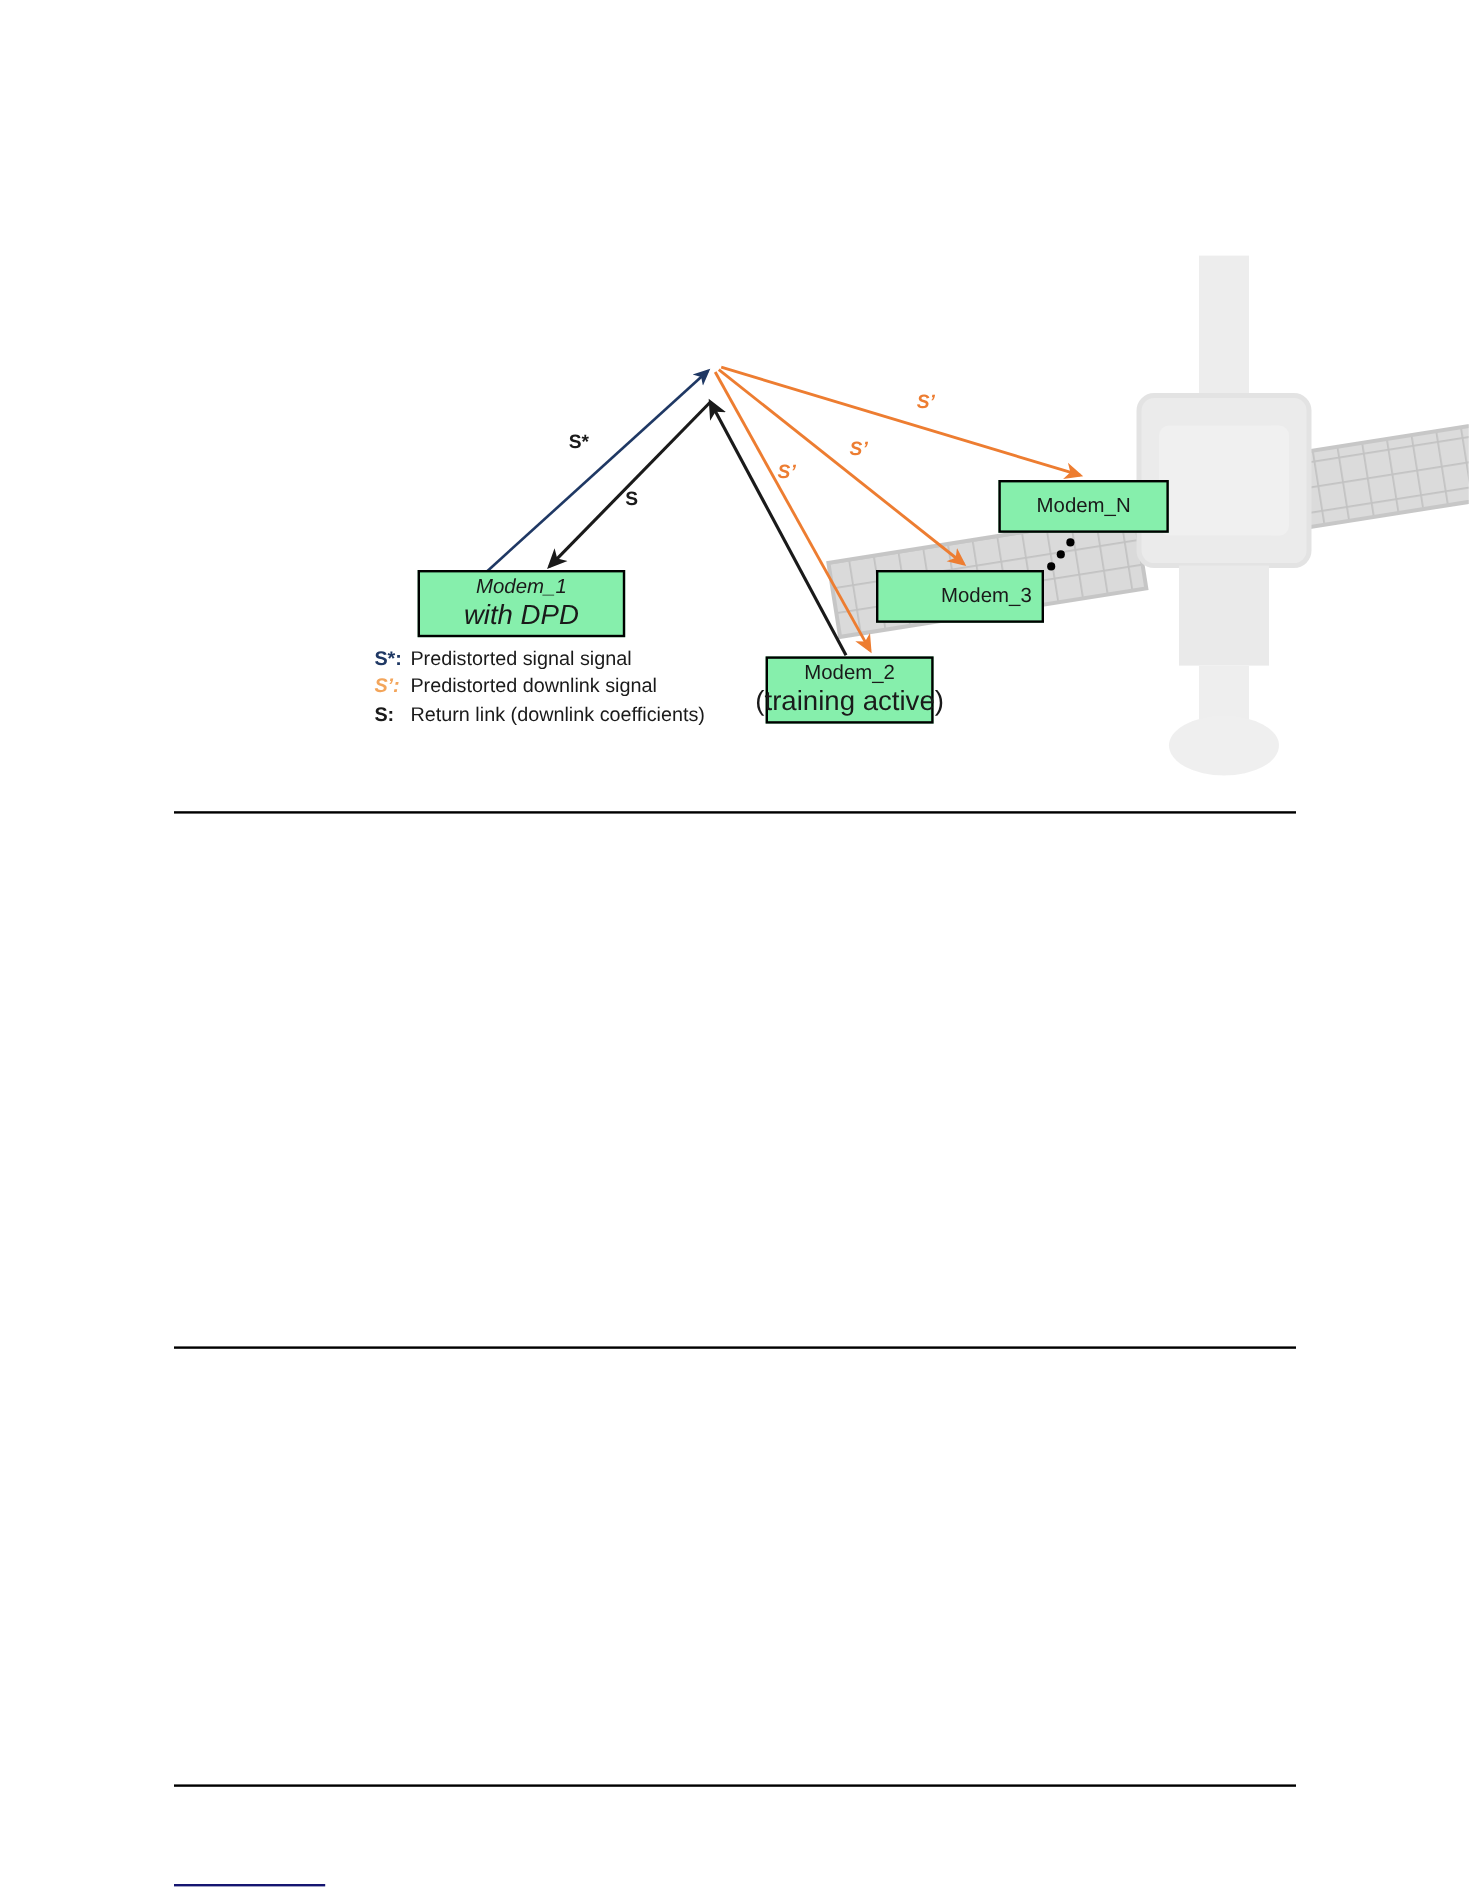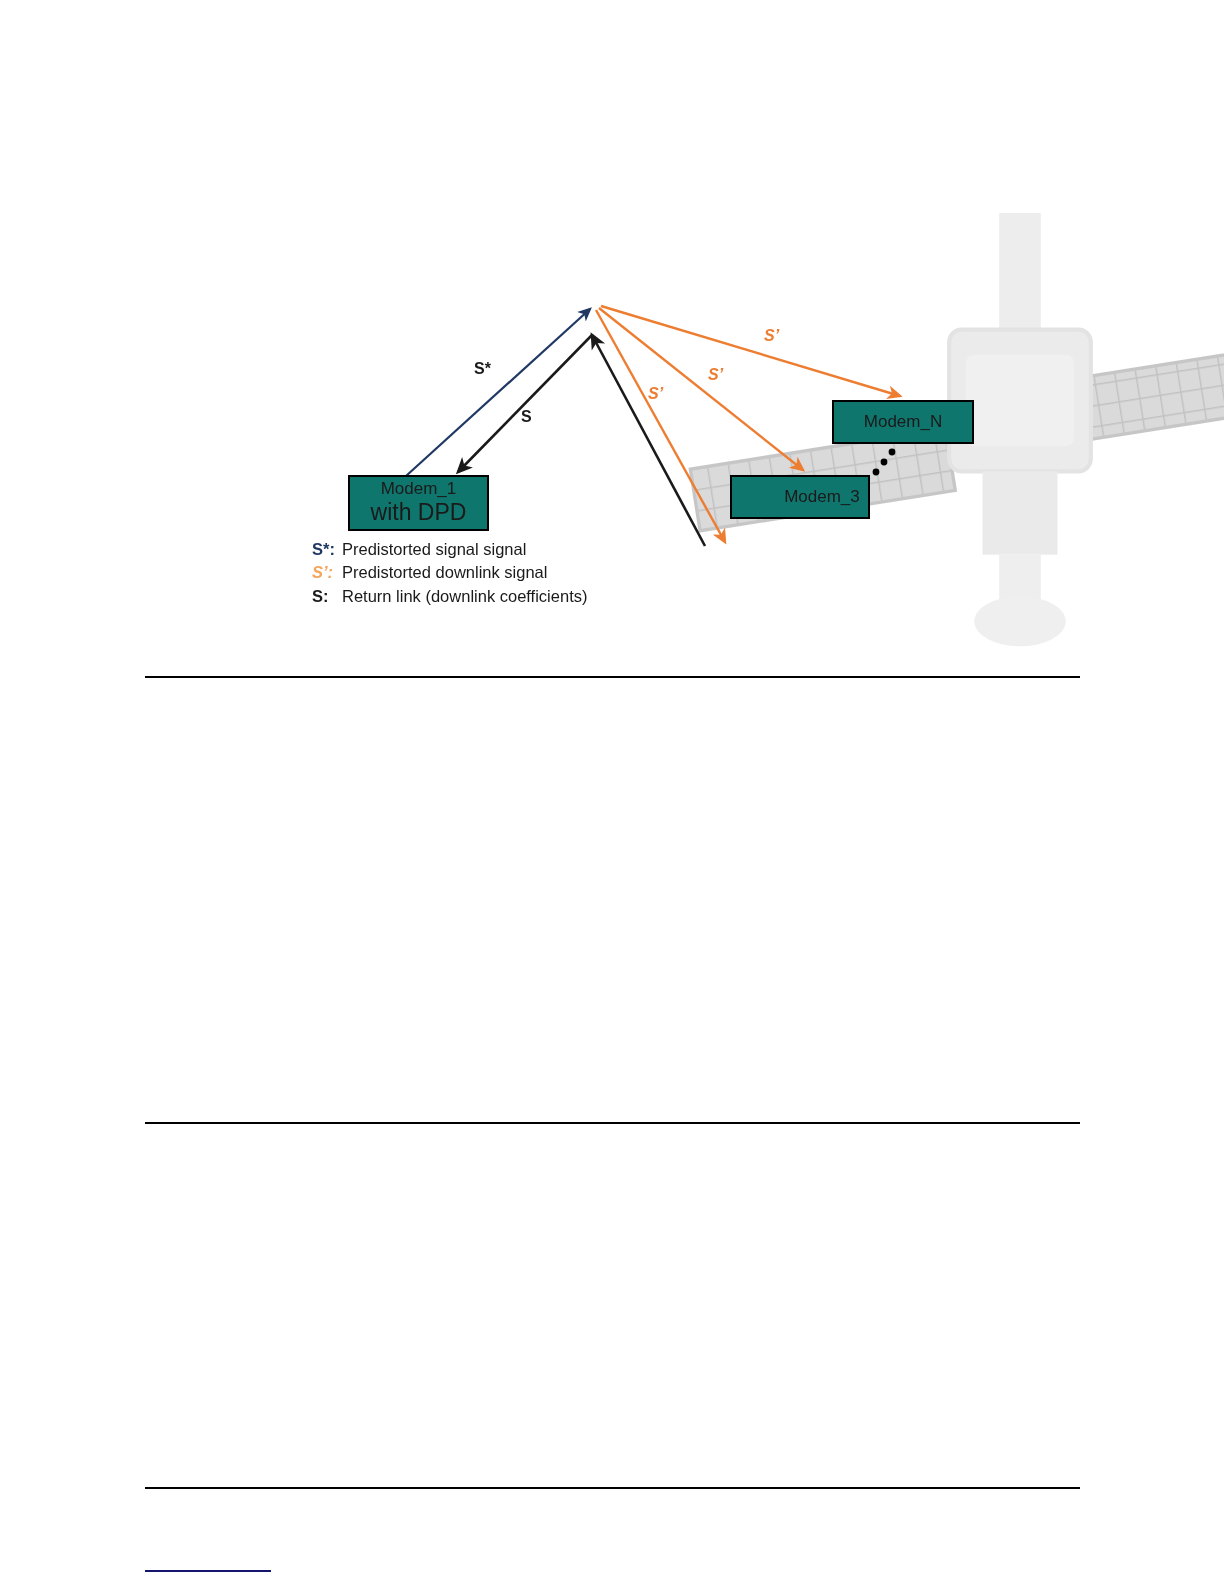--- a/index.html
+++ b/index.html
@@ -35,35 +35,35 @@
     position: absolute;
     left: 0; top: 0;
     width: 960px;
     height: 500px;
     overflow: visible;
   }
   
   .modem-box {
     position: absolute;
     border: 2.5px solid #000000;
-    background: #0f766e;
+    background: #86efac;
     box-sizing: border-box;
     display: flex;
     flex-direction: column;
     align-items: center;
     justify-content: center;
     line-height: 1.18;
     font-size: 17px;
     color: #1a1a1a;
     font-family: "Liberation Sans", sans-serif;
     white-space: nowrap;
   }
   .modem-box .l2 { font-size: 23px; }
 
-  #modem1 { left: 208px; top: 325px; width: 141px; height: 56px; }
+  #modem1 { left: 208px; top: 325px; width: 173px; height: 56px; font-style: italic; }
   #modem2 { left: 498px; top: 397px; width: 140px; height: 56px; }
   #modem3 { left: 590px; top: 325px; width: 140px; height: 44px; padding-left: 44px; }
   #modemN { left: 692px; top: 250px; width: 142px; height: 44px; }
 
   
   .arrow-label {
     position: absolute;
     font-size: 16px;
     font-weight: bold;
     font-family: "Liberation Sans", sans-serif;
@@ -197,20 +197,24 @@
     <div class="arrow-label lbl-s">S</div>
     <div class="arrow-label lbl-sp1">S’</div>
     <div class="arrow-label lbl-sp2">S’</div>
     <div class="arrow-label lbl-sp3">S’</div>
 
     <div class="modem-box" id="modem1">
       <span>Modem_1</span>
       <span class="l2">with DPD</span>
     </div>
 
+    <div class="modem-box" id="modem2">
+      <span>Modem_2</span>
+      <span class="l2">(training active)</span>
+    </div>
 
     <div class="modem-box" id="modem3">
       <span>Modem_3</span>
     </div>
 
     <div class="modem-box" id="modemN">
       <span>Modem_N</span>
     </div>
 
     <div class="legend">

